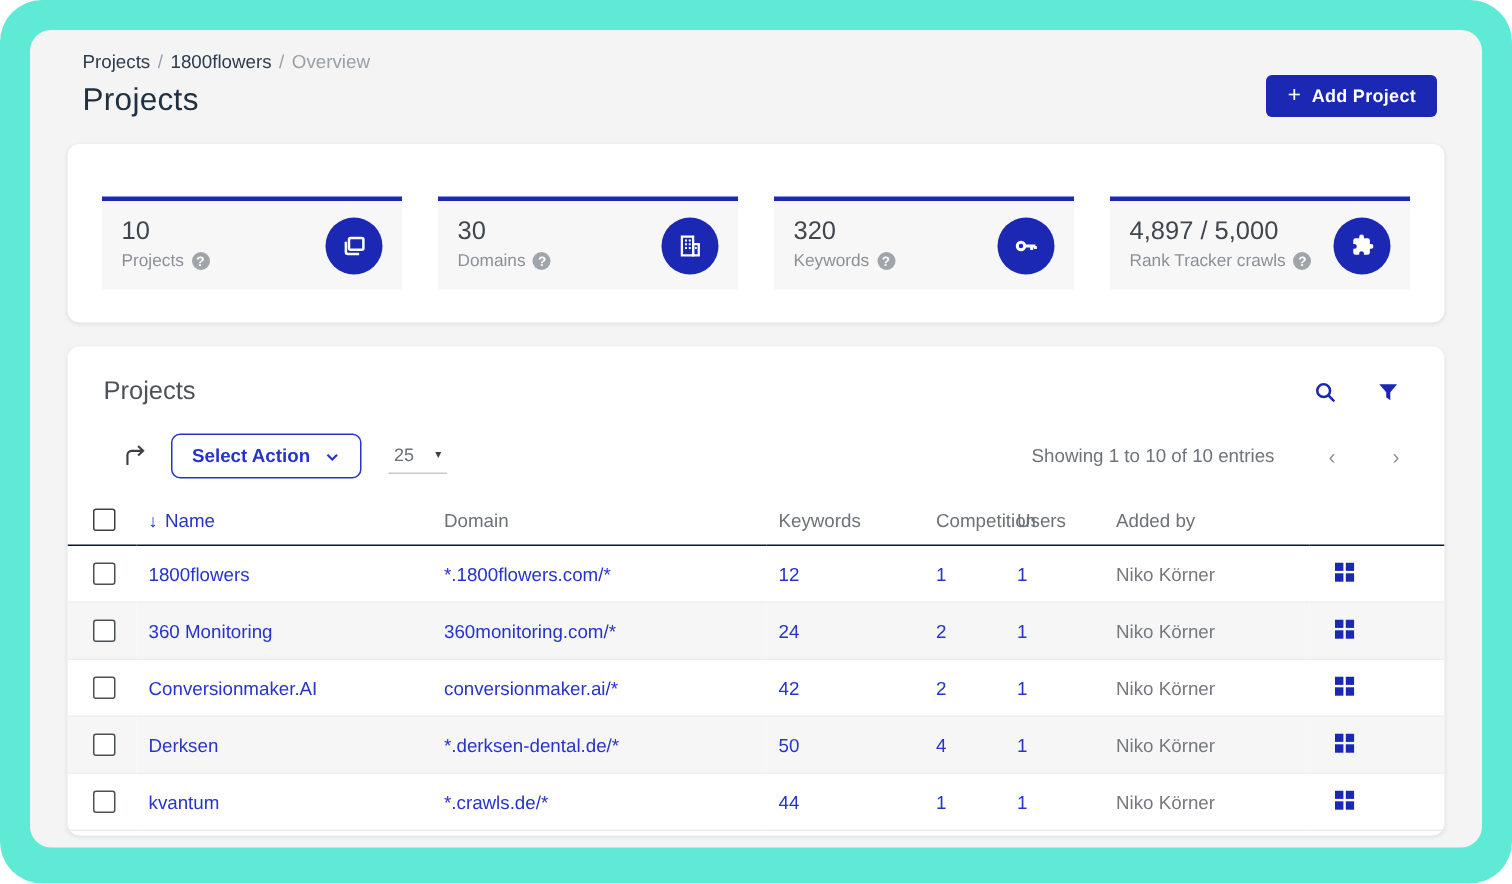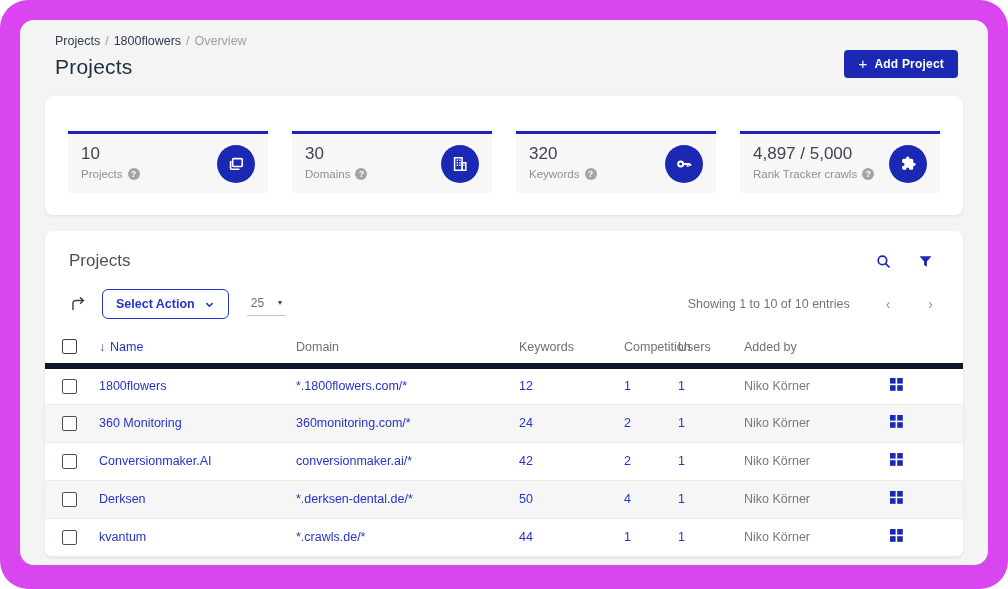--- a/index.html
+++ b/index.html
@@ -1,19 +1,19 @@
 <!DOCTYPE html>
 <html><head>
 <meta charset="utf-8">
 <style>
   * { margin:0; padding:0; box-sizing:border-box; }
   html,body { width:1008px; height:589px; background:#ffffff; font-family:"Liberation Sans", sans-serif; }
   body { position:relative; overflow:hidden; }
 
-  .frame { position:absolute; inset:0; background:#d946ef; border-radius:28px; }
+  .frame { position:absolute; inset:0; background:#5eead4; border-radius:28px; }
   .page  { position:absolute; left:20px; top:20px; right:20px; bottom:24px;
            background:#f4f4f5; border-radius:14px; overflow:hidden; }
 
   
   .topbar { padding:14px 30px 0 35px; position:relative; }
   .breadcrumb { font-size:12.5px; color:#8d939a; display:flex; gap:5px; align-items:center; }
   .breadcrumb .crumb-link { color:#2d3c4e; cursor:pointer; }
   .breadcrumb .crumb-current { color:#9aa0a6; }
   .page-title { margin-top:7px; font-size:21px; font-weight:500; color:#21303f; letter-spacing:.2px; }
   .add-project-btn { position:absolute; right:30px; top:30px; background:#1b28b4; color:#fff;
@@ -40,35 +40,35 @@
                width:38px; height:38px; border-radius:50%; background:#1b28b4;
                display:flex; align-items:center; justify-content:center; }
 
   
   .table-card { margin-top:16px; height:326px; overflow:hidden; padding-top:20px; }
   .table-card-head { display:flex; align-items:center; padding:0 30px 0 24px; }
   .table-card-title { font-size:17px; color:#4c5258; font-weight:400; flex:1; }
   .head-icons { display:flex; align-items:center; gap:26px; }
   .icon-btn { background:none; border:none; cursor:pointer; display:flex; align-items:center; }
 
-  .toolbar { display:flex; align-items:center; padding:18px 30px 12px 24px; gap:14px; }
+  .toolbar { display:flex; align-items:center; padding:18px 30px 12px 36px; gap:14px; }
   .select-action-btn { border:1px solid #2634c9; color:#2634c9; background:#fff; border-radius:6px;
       font-size:12.5px; font-weight:bold; padding:7px 13px; display:flex; align-items:center; gap:9px;
       cursor:pointer; font-family:"Liberation Sans", sans-serif; }
   .pagesize { display:flex; align-items:center; gap:14px; border-bottom:1px solid #c4c7ca;
       padding:3px 4px 5px 4px; font-size:12px; color:#6b7075; cursor:pointer; margin-left:4px; }
   .pagesize .tri { font-size:8px; color:#3c4043; }
   .toolbar-spacer { flex:1; }
   .showing-text { font-size:12.5px; color:#6f747a; margin-right:22px; }
   .pager { display:flex; gap:38px; color:#8d9298; font-size:14px; }
   .pager span { cursor:pointer; }
 
   table { width:100%; border-collapse:collapse; font-size:12.5px; table-layout:fixed; }
   thead th { text-align:left; font-weight:400; color:#6d7277; padding:8px 8px 9px 8px;
-             border-bottom:6px solid #0f172a; }
+             border-bottom:1px solid #0f172a; }
   thead th.name-col { color:#2634c9; }
   tbody tr { height:38px; border-bottom:1px solid #ededee; }
   tbody tr:nth-child(even) { background:#f6f6f7; }
   td { padding:6px 8px; color:#2634c9; }
   td.gray { color:#75797f; }
   a.cell-link { color:#2634c9; text-decoration:none; cursor:pointer; }
   .col-check { width:46px; }
   .col-name { width:197px; }
   .col-domain { width:223px; }
   .col-keywords { width:105px; }

